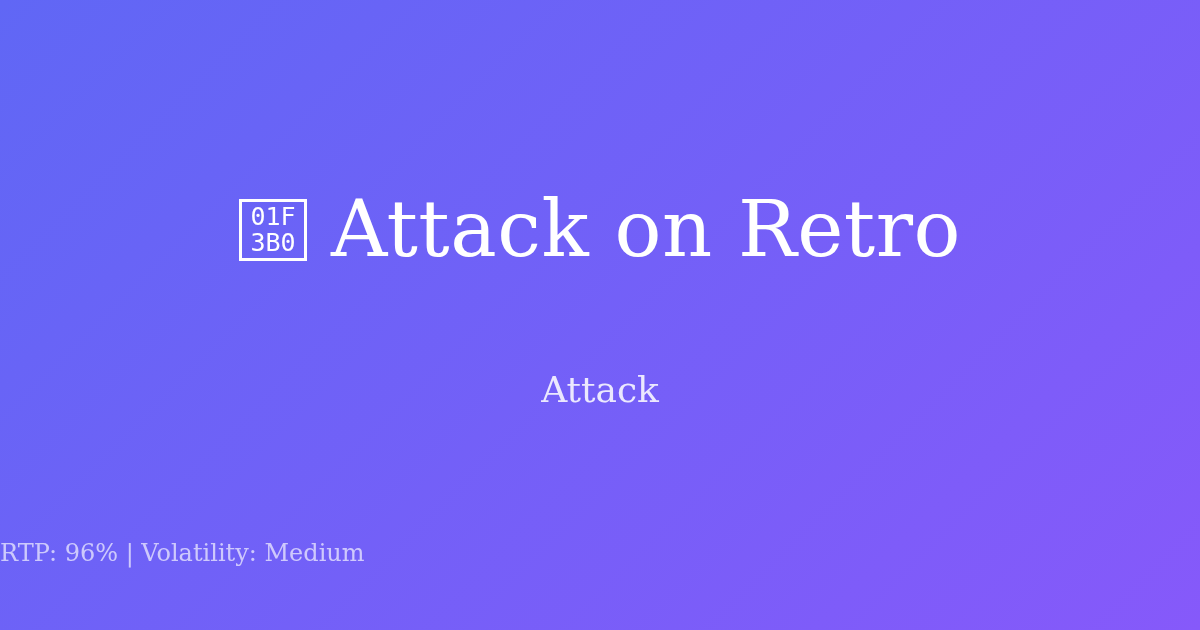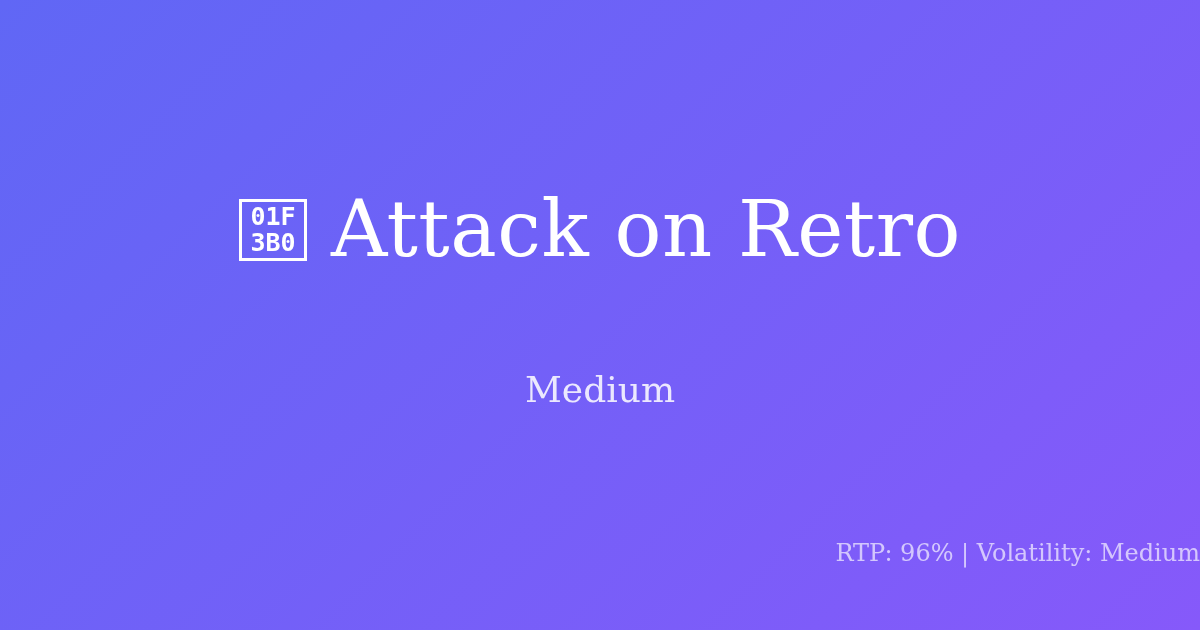--- a/index.html
+++ b/index.html
@@ -56,21 +56,21 @@
     display: inline-flex;
     flex-direction: column;
     align-items: center;
     justify-content: center;
     box-sizing: border-box;
     width: 68px;
     height: 62px;
     border: 3px solid #ffffff;
     color: #ffffff;
     font-family: "DejaVu Sans Mono", "Liberation Mono", monospace;
-    font-weight: 700;
+    font-weight: 400;
     font-size: 25px;
     line-height: 26px;
     letter-spacing: 0px;
     flex: 0 0 auto;
     margin-top: 2px;
   }
   .tofu span {
     display: block;
     white-space: pre;
   }
@@ -95,21 +95,21 @@
     text-align: center;
     white-space: nowrap;
   }
 
   
   .meta {
     position: absolute;
     left: 0;
     right: 0;
     bottom: 62px;
-    text-align: right;
+    text-align: left;
     font-family: "DejaVu Serif", "Liberation Serif", serif;
     font-weight: 400;
     font-size: 24px;
     line-height: 30px;
     color: rgba(255, 255, 255, 0.66);
     white-space: nowrap;
   }
 </style>
 </head>
 <body>
@@ -122,19 +122,19 @@
 
       <span class="tofu">
         <span>01F</span>
         <span>3B0</span>
       </span>
 
       <h1 class="title-text">Attack on Retro</h1>
 
     </div>
 
-    <div class="subtitle">Medium</div>
+    <div class="subtitle">Attack</div>
 
   </div>
 
   <div class="meta">RTP: 96% | Volatility: Medium</div>
 
 </div>
 
 </body></html>

